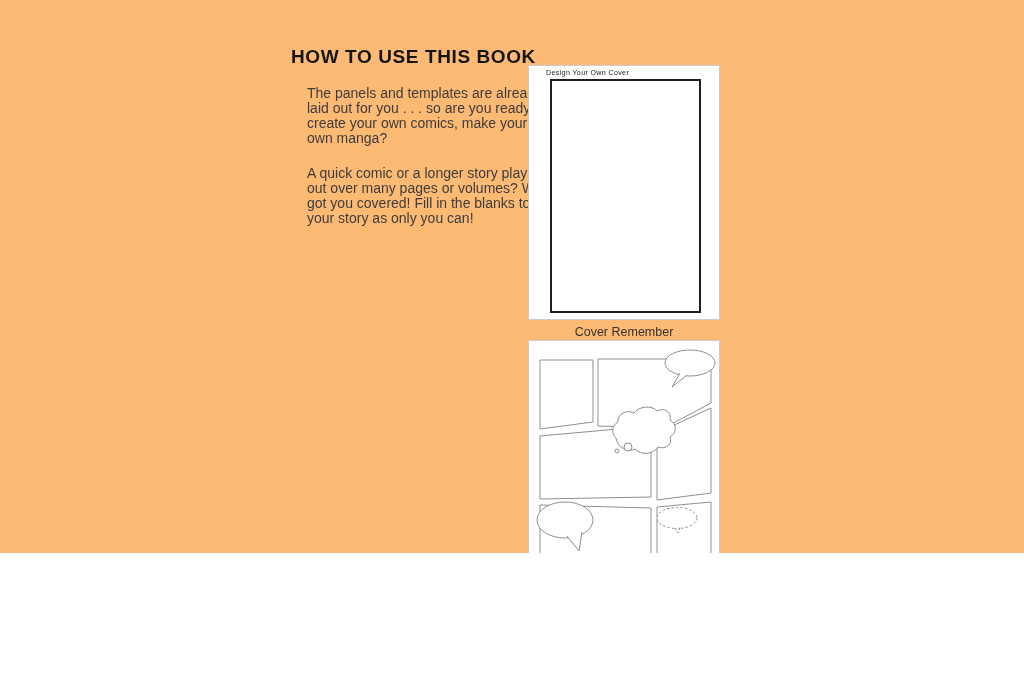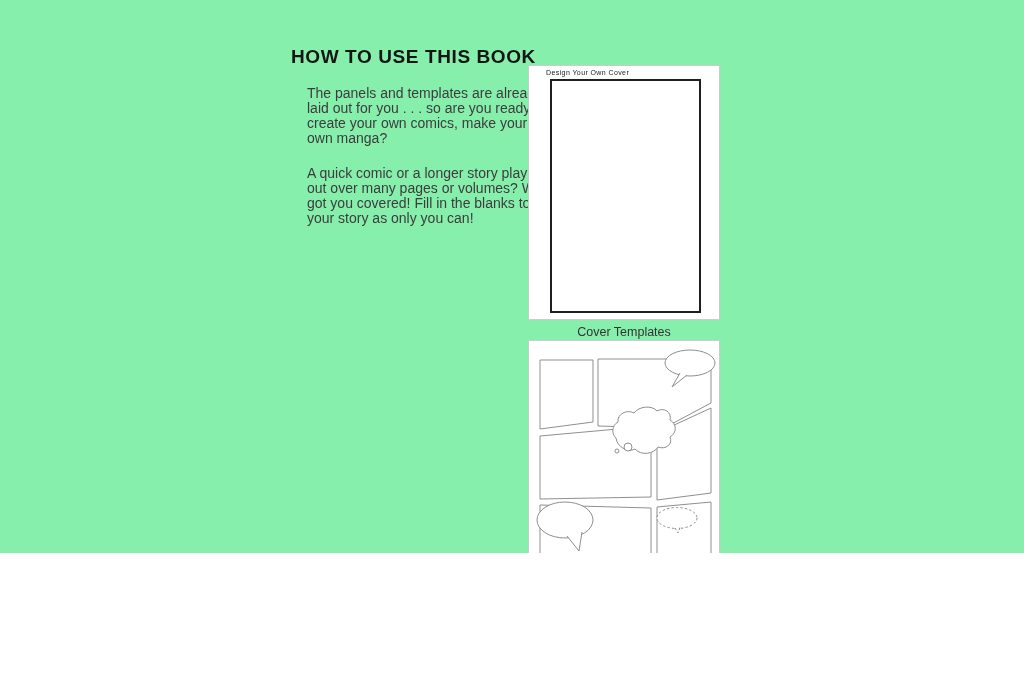--- a/index.html
+++ b/index.html
@@ -8,21 +8,21 @@
     --caption-text:#333333;
     --figure-border:#cccccc;
     --panel-stroke:#8f8f8f;
     --cover-rect-border:#1f1f1f;
   }
   *{margin:0;padding:0;box-sizing:border-box;}
   html,body{background:#ffffff;}
   .canvas{
     position:relative;
     width:1024px;height:553px;
-    background:#86efac;
+    background:#fdba74;
     overflow:hidden;
     font-family:"Liberation Sans",sans-serif;
   }
   
   .text-col{
     position:absolute;left:291px;top:44px;width:270px;
   }
   .page-title{
     font-family:"Liberation Sans",sans-serif;
     font-weight:700;
@@ -92,21 +92,21 @@
 out over many pages or volumes? We’ve
 got you covered! Fill in the blanks to tell
 your story as only you can!</div>
   </div>
 
   <div class="figure cover-figure">
     <div class="figure-box">
       <span class="cover-label">Design Your Own Cover</span>
       <div class="cover-rect"></div>
     </div>
-    <div class="figcaption">Cover Templates</div>
+    <div class="figcaption">Cover Remember</div>
   </div>
 
   <div class="figure page-figure">
     <div class="figure-box">
       <svg viewBox="0 0 190 255">
 
         <polygon class="panel" points="11,19 64,19 64,81 11,88"></polygon>
         <polygon class="panel" points="69,18 182,18 182,62 135,87 69,85"></polygon>
         <polygon class="panel" points="11,95 122,85 122,156 11,158"></polygon>
         <polygon class="panel" points="128,92 182,67 182,152 128,159"></polygon>

